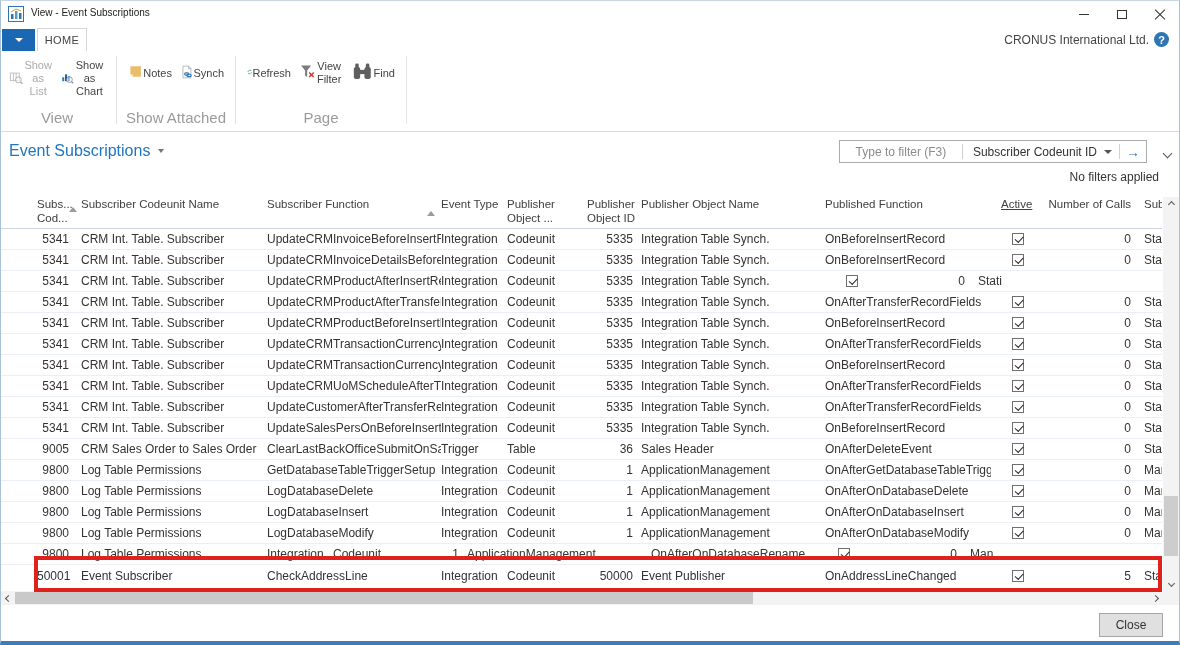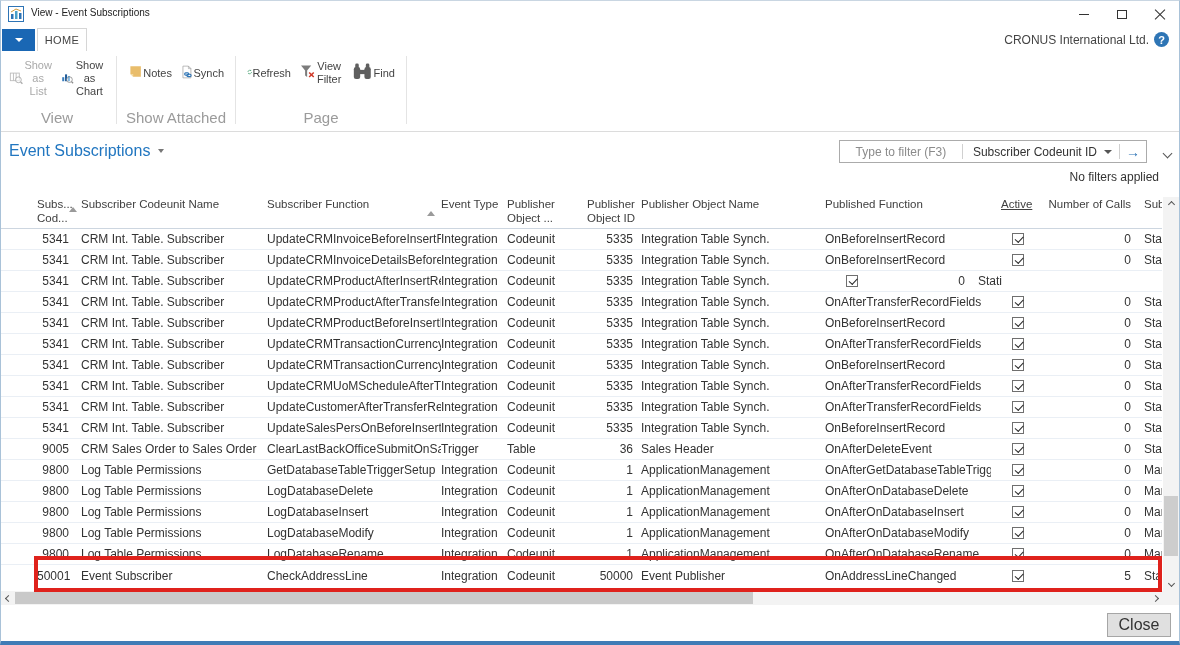--- a/index.html
+++ b/index.html
@@ -106,21 +106,21 @@
   .vs-up{ top:0; } .vs-down{ bottom:0; }
   .vs-thumb{ position:absolute; left:1px; right:1px; top:299px; height:60px; background:#cdcdcd; }
   .hscroll{ position:absolute; left:0; top:397px; right:17px; height:14px; background:#f3f3f3; }
   .hs-btn{ position:absolute; top:0; width:14px; height:14px; display:flex; align-items:center; justify-content:center; background:#f3f3f3; }
   .hs-left{ left:0; } .hs-right{ right:0; }
   .hs-thumb{ position:absolute; left:14px; width:738px; top:1px; bottom:1px; background:#c9c9c9; }
   .sb-corner{ position:absolute; right:0; top:397px; width:17px; height:14px; background:#f3f3f3; }
 
   
   .footer{ position:absolute; top:605px; left:0; right:0; bottom:0; background:#fff; }
-  .close-btn{ position:absolute; right:8px; top:7px; width:64px; height:24px; background:#e0e0e0; border:1px solid #a6a6a6; font-family:"Liberation Sans",sans-serif; font-size:16px; color:#333; }
+  .close-btn{ position:absolute; right:16px; top:7px; width:64px; height:24px; background:#e0e0e0; border:1px solid #a6a6a6; font-family:"Liberation Sans",sans-serif; font-size:12px; color:#333; }
 </style>
 </head>
 <body>
 
 <div class="window">
 
   <div class="titlebar">
     <svg class="app-icon" viewBox="0 0 16 16">
       <rect x="0.5" y="0.5" width="15" height="15" fill="#fff" stroke="#2e74b5"></rect>
       <rect x="3" y="8" width="2.5" height="5" fill="#2e74b5"></rect>
@@ -513,21 +513,20 @@
           <div class="cell c-pname">ApplicationManagement</div>
           <div class="cell c-pfunc">OnAfterOnDatabaseModify</div>
           <div class="cell c-act"><span class="cb"></span></div>
           <div class="cell c-calls">0</div>
           <div class="cell c-subs">Man</div>
         </div>
         <div class="grow">
           <div class="cell c-sel"></div>
           <div class="cell c-id">9800</div>
           <div class="cell c-name">Log Table Permissions</div>
-          <div class="cell c-func">LogDatabaseRename</div>
           <div class="cell c-ev">Integration</div>
           <div class="cell c-ptype">Codeunit</div>
           <div class="cell c-pid">1</div>
           <div class="cell c-pname">ApplicationManagement</div>
           <div class="cell c-pfunc">OnAfterOnDatabaseRename</div>
           <div class="cell c-act"><span class="cb"></span></div>
           <div class="cell c-calls">0</div>
           <div class="cell c-subs">Man</div>
         </div>
         <div class="grow hl">

